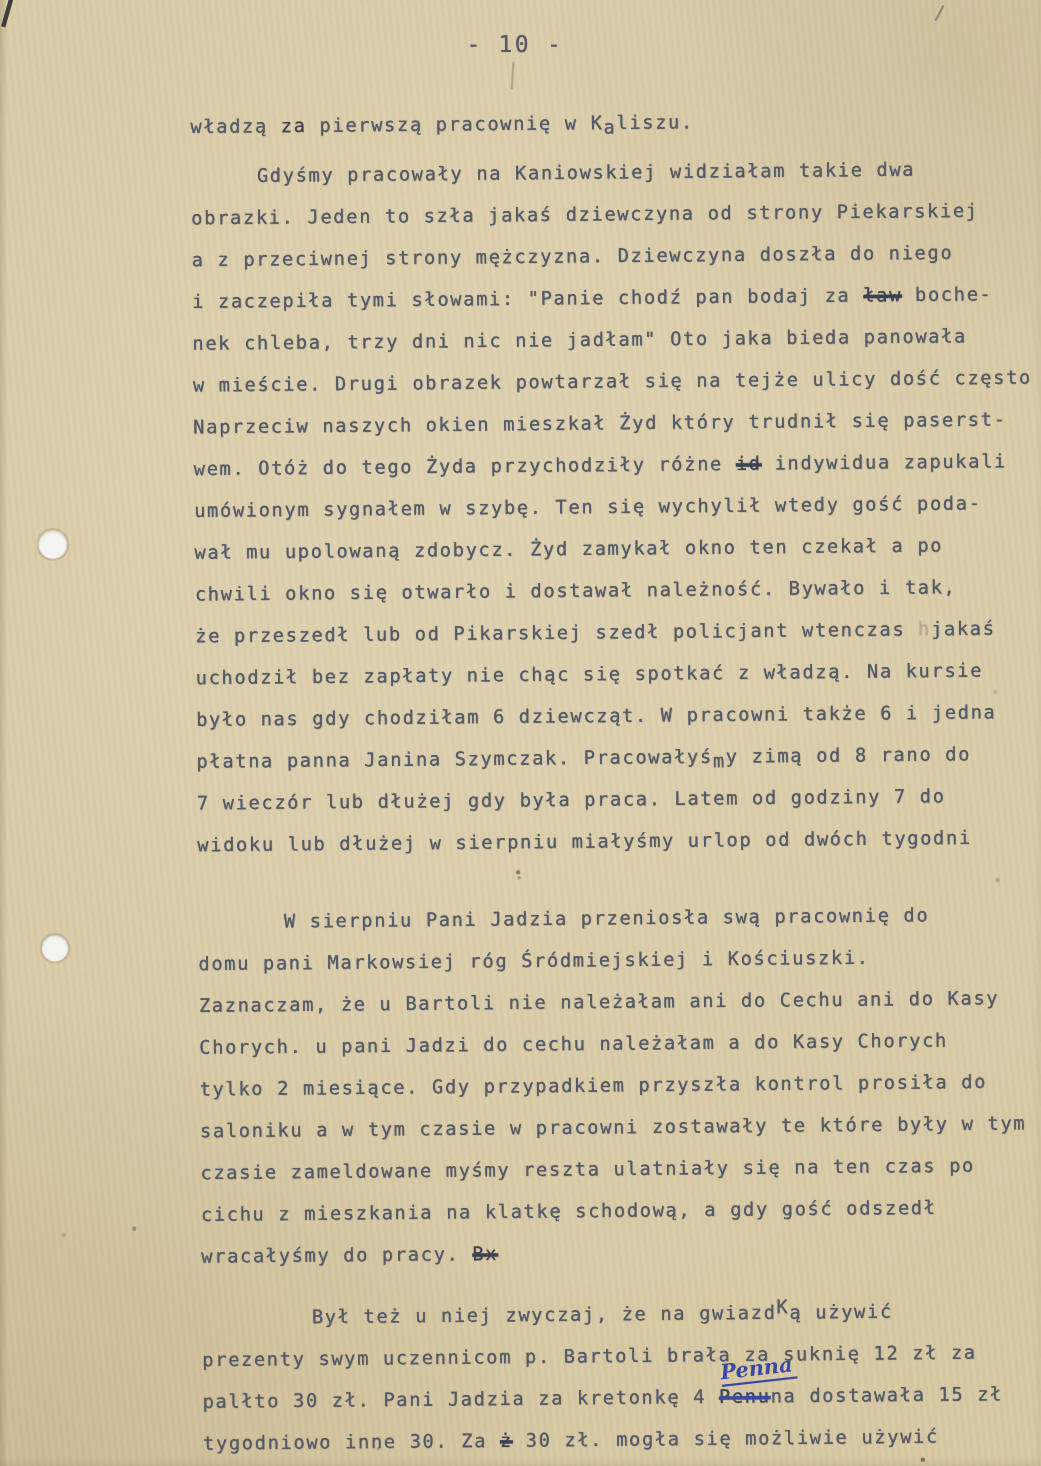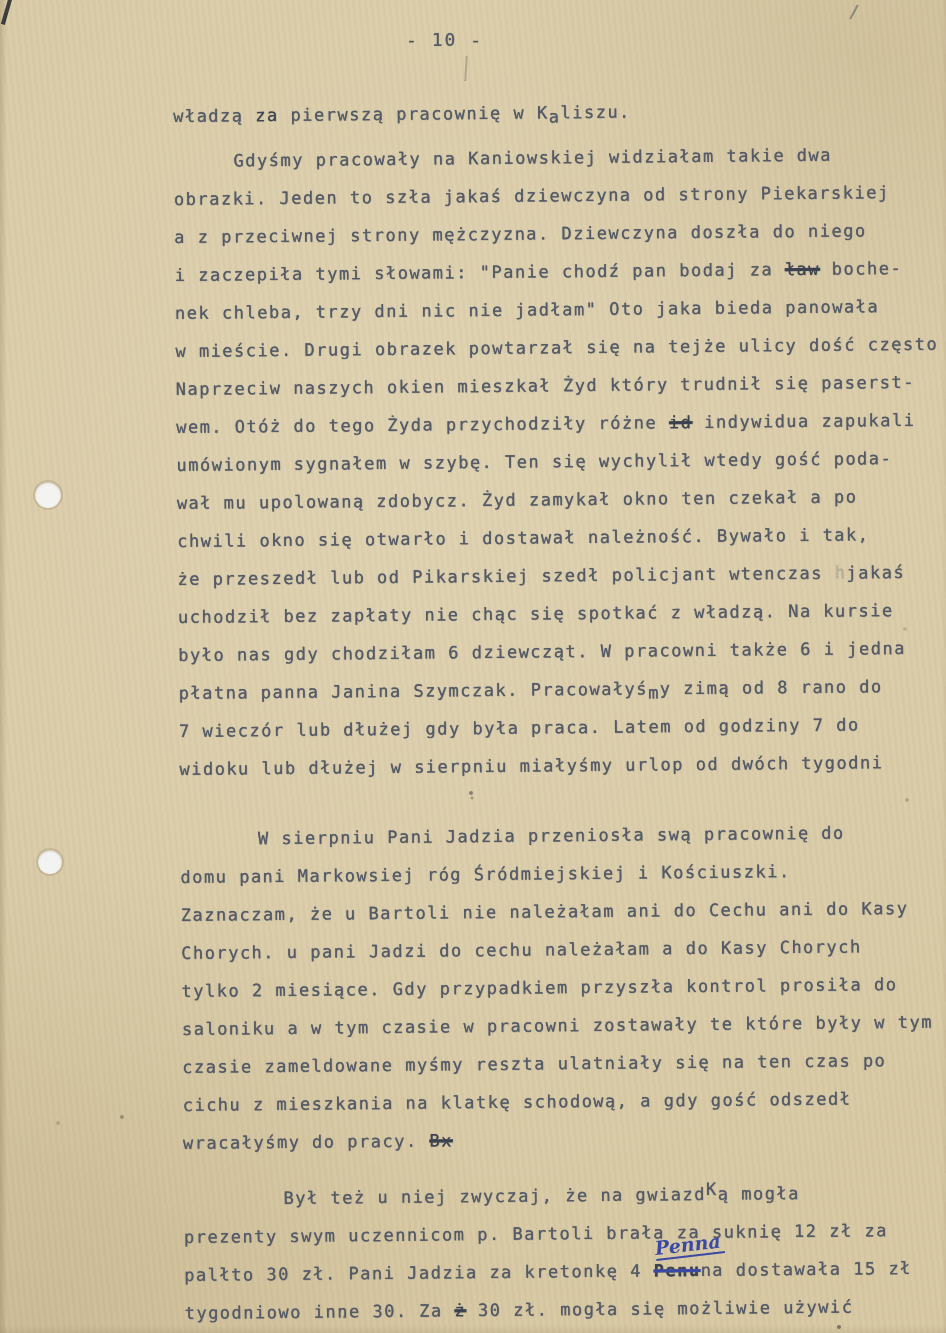--- a/index.html
+++ b/index.html
@@ -16,39 +16,39 @@
     background-image:
       radial-gradient(ellipse 120% 90% at 45% 35%, rgba(255,251,238,0.18), rgba(255,251,238,0) 70%),
       radial-gradient(ellipse 40% 25% at 92% 4%, rgba(125,100,60,0.10), rgba(125,100,60,0) 100%),
       radial-gradient(ellipse 50% 35% at 4% 99%, rgba(125,100,60,0.13), rgba(125,100,60,0) 100%),
       linear-gradient(90deg, rgba(95,75,40,0.22), rgba(95,75,40,0) 7px),
       linear-gradient(270deg, rgba(95,75,40,0.08), rgba(95,75,40,0) 5px),
       linear-gradient(0deg, rgba(95,75,40,0.10), rgba(95,75,40,0) 8px),
       repeating-linear-gradient(84deg, rgba(255,255,255,0.02) 0 3px, rgba(110,90,55,0.03) 3px 6px);
   }
   .page-number{
-    position:absolute;left:406px;top:21px;height:38px;line-height:38px;
-    font-size:18px;letter-spacing:2px;color:var(--ink);
+    position:absolute;left:424px;top:21px;height:38px;line-height:38px;
+    font-size:21px;letter-spacing:2px;color:var(--ink);
     text-shadow:0 0 0.8px rgba(84,90,104,0.85);
     text-align:center;
   }
   .typewriter-area{
     position:absolute;left:172px;top:0;width:790px;height:1333px;
     transform:rotate(-0.55deg);transform-origin:0 0;
   }
   .para{position:absolute;left:0;width:790px;}
   .line{
     height:38px;line-height:38px;font-size:17px;letter-spacing:1.5px;
     color:var(--ink);white-space:nowrap;
     text-shadow:0 0 0.8px rgba(84,90,104,0.85), 0.5px 0.5px 0 rgba(84,90,104,0.22);
   }
   .seg-n{}
   .seg-b{font-weight:normal;color:var(--ink-bold);}
   .seg-s{font-weight:normal;color:var(--ink-bold);text-decoration:line-through;text-decoration-thickness:2.5px;}
-  .seg-x{font-weight:bold;color:var(--ink-bold);text-decoration:line-through;text-decoration-thickness:2.5px;text-decoration-color:var(--handwriting);}
+  .seg-x{font-weight:normal;color:var(--ink-bold);text-decoration:line-through;text-decoration-thickness:2.5px;text-decoration-color:var(--handwriting);}
   .seg-sub{position:relative;top:4px;}
   .seg-sup{position:relative;top:-5px;}
   .seg-ghost{opacity:.3;filter:blur(.6px);}
   .seg-hand{
     position:absolute;
     font-family:"DejaVu Serif","Liberation Serif",serif;
     font-style:italic;font-weight:bold;font-size:19px;letter-spacing:0;
     color:var(--handwriting);line-height:1;padding:0 3px 1px 0;
     border-bottom:2px solid var(--handwriting);
     transform:translate(2px,-16px) rotate(-6deg);
@@ -124,21 +124,21 @@
       <div class="line"><span class="seg-n">domu pani Markowsiej róg Śródmiejskiej i Kościuszki.</span></div>
       <div class="line"><span class="seg-n">Zaznaczam, że u Bartoli nie należałam ani do Cechu ani do Kasy</span></div>
       <div class="line"><span class="seg-n">Chorych. u pani Jadzi do cechu należałam a do Kasy Chorych</span></div>
       <div class="line"><span class="seg-n">tylko 2 miesiące. Gdy przypadkiem przyszła kontrol prosiła do</span></div>
       <div class="line"><span class="seg-n">saloniku a w tym czasie w pracowni zostawały te które były w tym</span></div>
       <div class="line"><span class="seg-n">czasie zameldowane myśmy reszta ulatniały się na ten czas po</span></div>
       <div class="line"><span class="seg-n">cichu z mieszkania na klatkę schodową, a gdy gość odszedł</span></div>
       <div class="line"><span class="seg-n">wracałyśmy do pracy. </span><span class="seg-s">Bx</span></div>
     </div>
     <div class="para" style="top: 1180px;">
-      <div class="line" style="padding-left: 100px;"><span class="seg-n">Był też u niej zwyczaj, że na gwiazd</span><span class="seg-sup">K</span><span class="seg-n">ą mogła</span></div>
+      <div class="line" style="padding-left: 100px;"><span class="seg-n">Był też u niej zwyczaj, że na gwiazd</span><span class="seg-sup">K</span><span class="seg-n">ą używić</span></div>
       <div class="line"><span class="seg-n">prezenty swym uczennicom p. Bartoli brała za suknię 12 zł za</span></div>
       <div class="line"><span class="seg-n">palłto 30 zł. Pani Jadzia za kretonkę 4 </span><span class="seg-hand">Penna</span><span class="seg-x">Penu</span><span class="seg-n">na dostawała 15 zł</span></div>
       <div class="line"><span class="seg-n">tygodniowo inne 30. Za </span><span class="seg-s">ż</span><span class="seg-n"> 30 zł. mogła się możliwie używić</span></div>
     </div>
   </div>
 
 <div class="hole hole-top"></div>
 <div class="hole hole-bottom"></div>
 
 </body></html>

